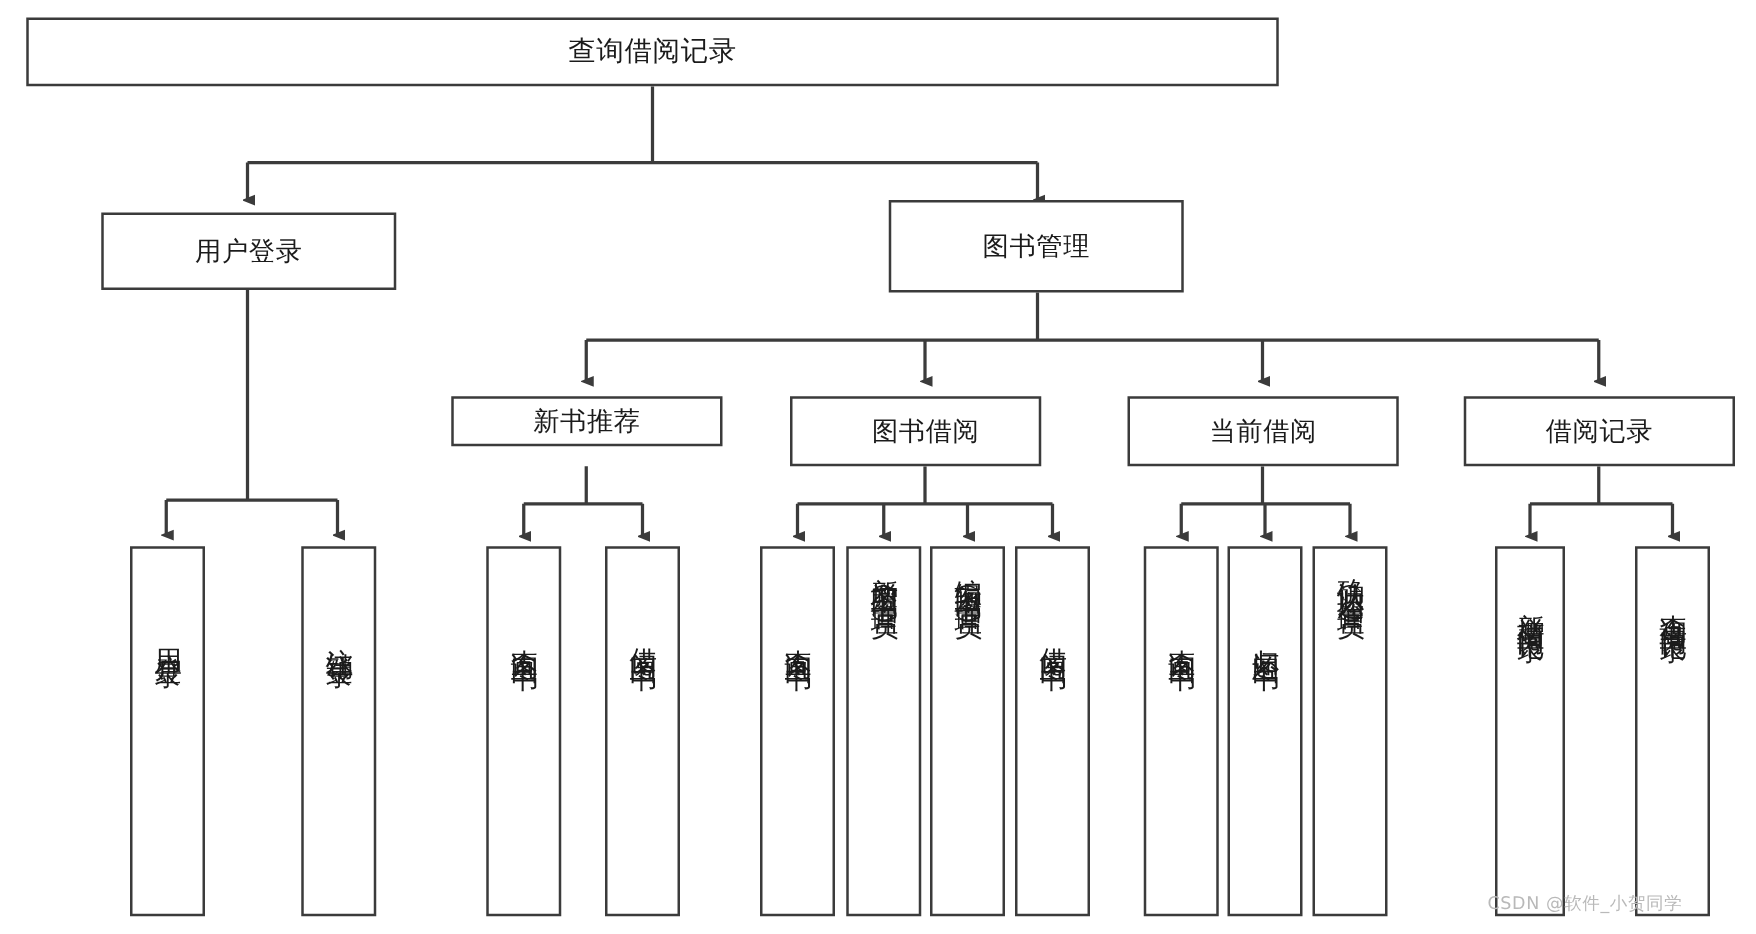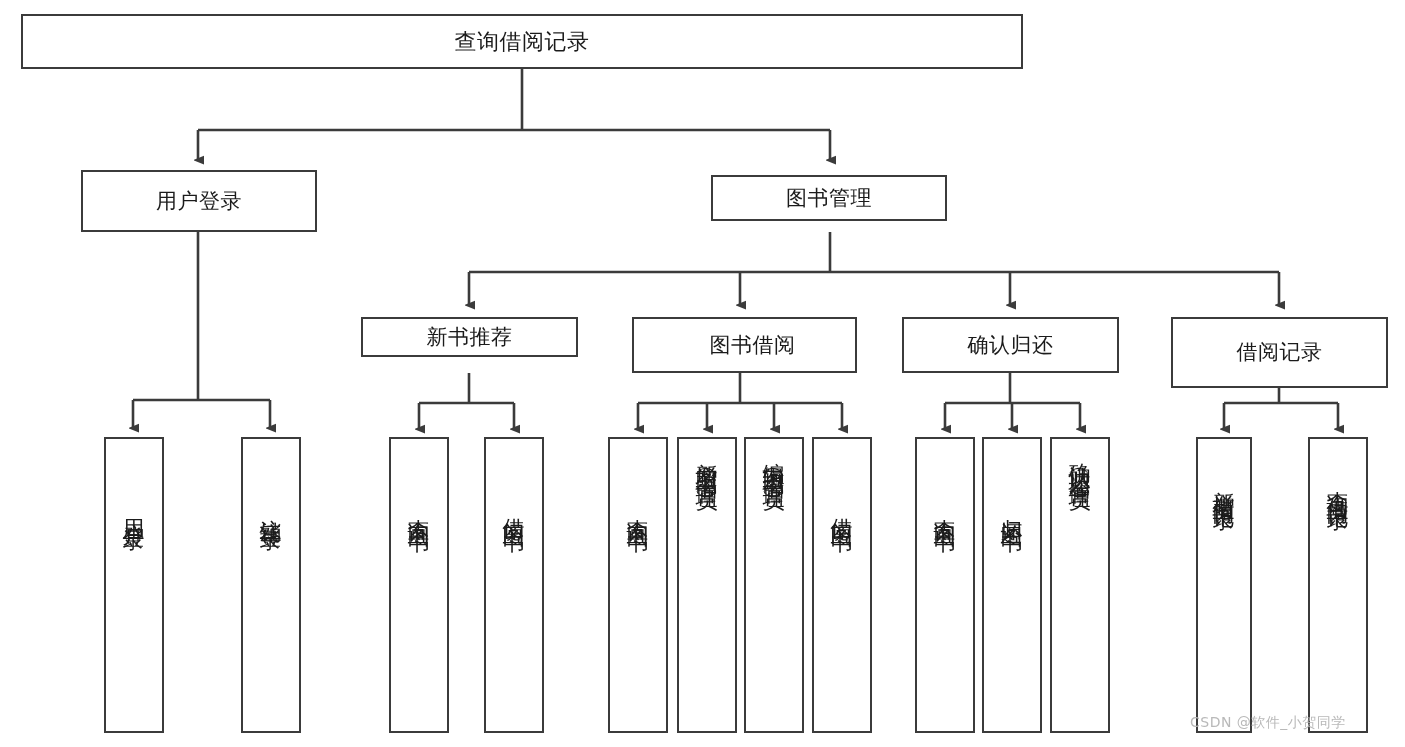--- a/index.html
+++ b/index.html
@@ -135,34 +135,34 @@
     </g>
   </svg>
 
   <div class="node h root" style="left:21px; top:14px; width:1002px; height:55px;">
     <span class="label">查询借阅记录</span>
   </div>
 
   <div class="node h" style="left:81px; top:170px; width:236px; height:62px;">
     <span class="label">用户登录</span>
   </div>
-  <div class="node h" style="left:711px; top:175px; width:236px; height:46px;">
+  <div class="node h" style="left:711px; top:160px; width:236px; height:74px;">
     <span class="label">图书管理</span>
   </div>
 
   <div class="node h" style="left:361px; top:317px; width:217px; height:40px;">
     <span class="label">新书推荐</span>
   </div>
-  <div class="node h" style="left:632px; top:317px; width:225px; height:56px;padding-left:16px;">
+  <div class="node h" style="left:632px; top:317px; width:201px; height:56px;padding-left:16px;">
     <span class="label">图书借阅</span>
   </div>
   <div class="node h" style="left:902px; top:317px; width:217px; height:56px;">
-    <span class="label">确认归还</span>
-  </div>
-  <div class="node h" style="left:1171px; top:317px; width:217px; height:71px;">
+    <span class="label">当前借阅</span>
+  </div>
+  <div class="node h" style="left:1171px; top:317px; width:217px; height:56px;">
     <span class="label">借阅记录</span>
   </div>
 
   <div class="node v mid" style="left:104px; top:437px; width:60px; height:296px;">
     <span class="label">用户登录</span>
   </div>
   <div class="node v mid" style="left:241px; top:437px; width:60px; height:296px;">
     <span class="label">注销登录</span>
   </div>
 

